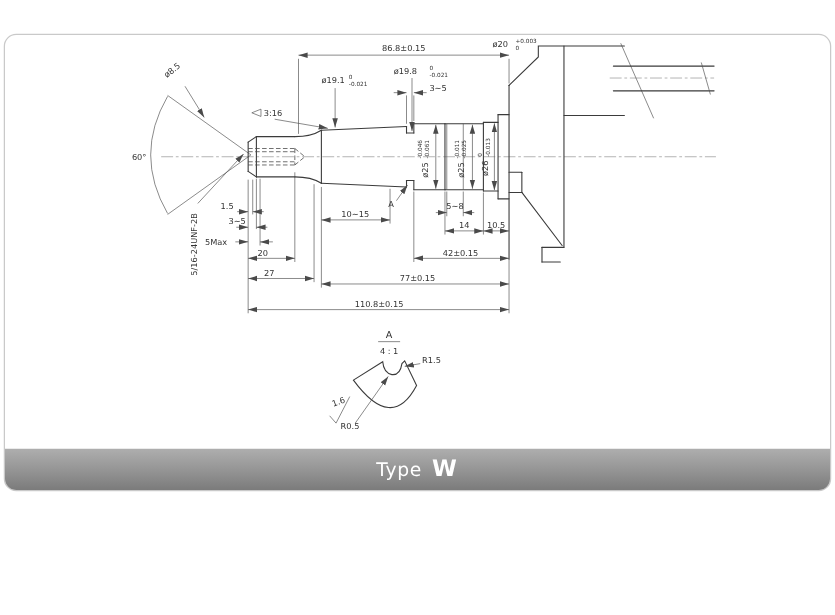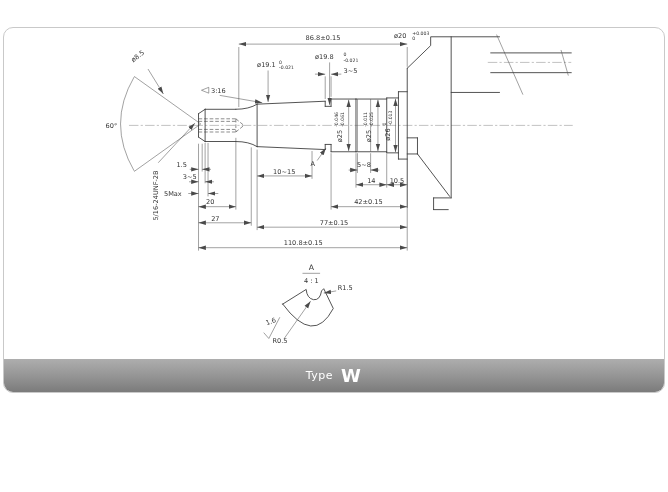--- a/index.html
+++ b/index.html
@@ -4,21 +4,21 @@
 <style>
   * { margin:0; padding:0; box-sizing:border-box; }
   html,body { background:#ffffff; font-family:"DejaVu Sans", sans-serif; }
   .canvas { position:relative; width:668px; height:372px; background:#fff; overflow:hidden;margin-top:24px; }
   .frame { position:absolute; inset:3px; border:1px solid #c9c9c9; border-radius:10px;
            overflow:hidden; display:flex; flex-direction:column; background:#fff; }
   .draw { flex:1; display:block; }
   .type-bar { height:33px; flex:0 0 33px;
               background:linear-gradient(180deg,#aeaeae 0%,#939393 55%,#7b7b7b 100%);
               display:flex; align-items:center; justify-content:center; color:#fff; }
-  .type-bar .label { font-size:11px; letter-spacing:.5px; }
+  .type-bar .label { font-size:15px; letter-spacing:.5px; }
   .type-bar .value { font-size:18px; font-weight:bold; margin-left:8px; letter-spacing:1.5px; }
   svg text { font-family:"DejaVu Sans", sans-serif; fill:#333; }
   .t  { font-size:9px; }
   .ts { font-size:6.3px; }
   .tb { font-size:10.5px; }
   .obj  { stroke:#3b3b3b; stroke-width:1.2; fill:none; stroke-linecap:round; }
   .thin { stroke:#555;    stroke-width:.75; fill:none; }
   .dim  { stroke:#555;    stroke-width:.75; fill:none; }
   .hid  { stroke:#484848; stroke-width:.85; fill:none; stroke-dasharray:5 2.6; }
   .cl   { stroke:#8a8a8a; stroke-width:.7;  fill:none; stroke-dasharray:13 3 3 3; }

